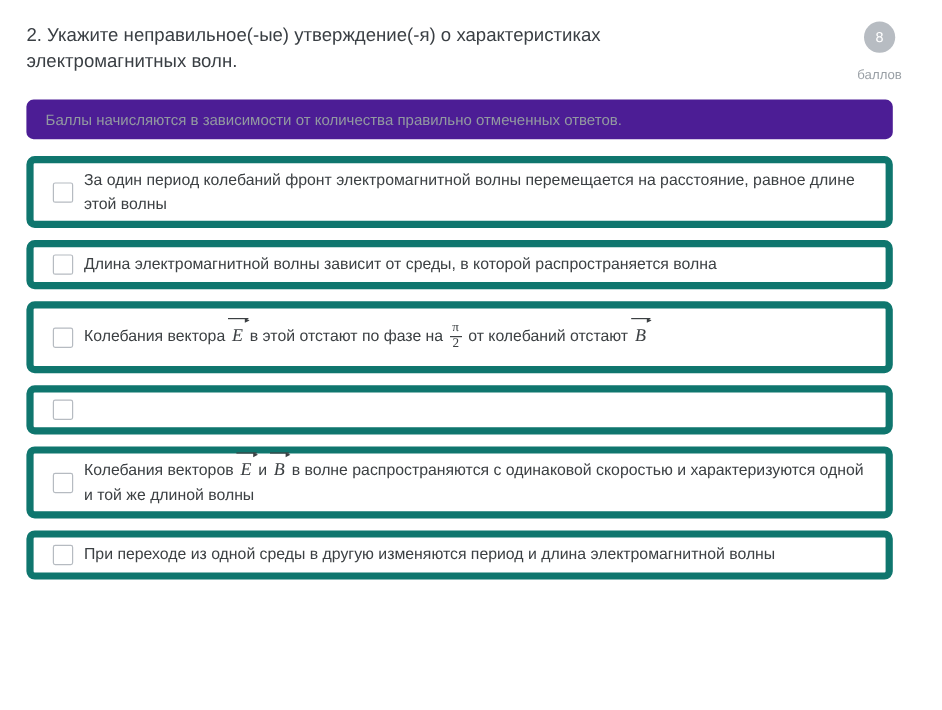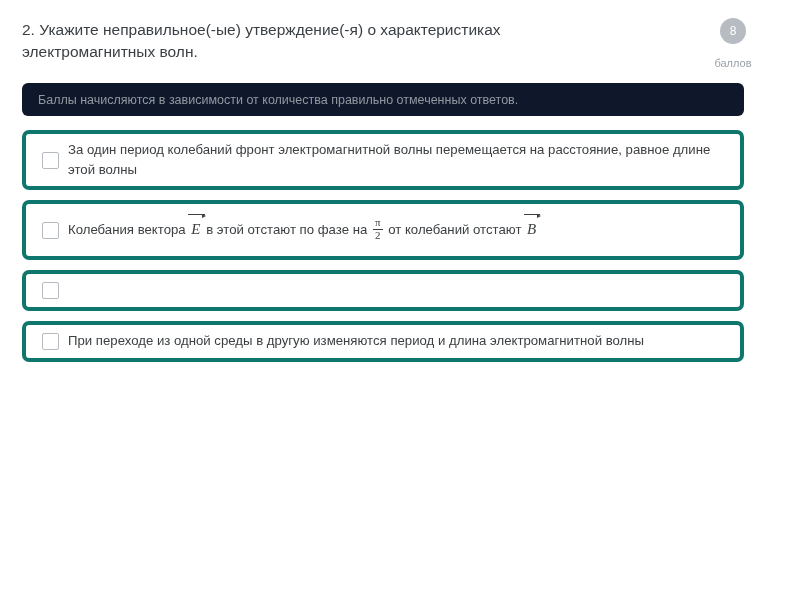--- a/index.html
+++ b/index.html
@@ -52,37 +52,37 @@
     align-items: center;
     justify-content: center;
   }
   .points-label {
     margin-top: 13px;
     font-size: 11px;
     color: #9aa0a6;
   }
   .note {
     margin-top: 14px;
-    background: #0f172a;
+    background: #4c1d95;
     border-radius: 6px;
     height: 33px;
     display: flex;
     align-items: center;
     padding: 0 16px;
     box-sizing: border-box;
     font-size: 12.5px;
     color: #9299a1;
     width: 722px;
   }
   .options {
     margin-top: 14px;
     width: 722px;
   }
   .option {
-    border: 4px solid #0f766e;
+    border: 6px solid #0f766e;
     border-radius: 7px;
     background: #ffffff;
     margin-bottom: 10px;
     display: flex;
     align-items: center;
     padding: 0 14px 0 16px;
     box-sizing: border-box;
     min-height: 41px;
   }
   .option.tall {
@@ -168,30 +168,38 @@
 
   <div class="note">Баллы начисляются в зависимости от количества правильно отмеченных ответов.</div>
 
   <div class="options">
 
     <div class="option tall">
       <div class="checkbox"></div>
       <div class="opt-text">За один период колебаний фронт электромагнитной волны перемещается на расстояние, равное длине этой волны</div>
     </div>
 
+    <div class="option">
+      <div class="checkbox"></div>
+      <div class="opt-text">Длина электромагнитной волны зависит от среды, в которой распространяется волна</div>
+    </div>
 
     <div class="option tall">
       <div class="checkbox"></div>
       <div class="opt-text"><span>Колебания вектора </span><span class="vec">E</span><span> в этой отстают по фазе на </span><span class="frac"><span class="num">π</span><span class="den">2</span></span><span> от колебаний отстают </span><span class="vec">B</span></div>
     </div>
 
     <div class="option">
       <div class="checkbox"></div>
     </div>
 
+    <div class="option tall">
+      <div class="checkbox"></div>
+      <div class="opt-text"><span>Колебания векторов </span><span class="vec">E</span><span> и </span><span class="vec">B</span><span> в волне распространяются с одинаковой скоростью и характеризуются одной и той же длиной волны</span></div>
+    </div>
 
 
     <div class="option">
       <div class="checkbox"></div>
       <div class="opt-text">При переходе из одной среды в другую изменяются период и длина электромагнитной волны</div>
     </div>
 
   </div>
 </div>
 

